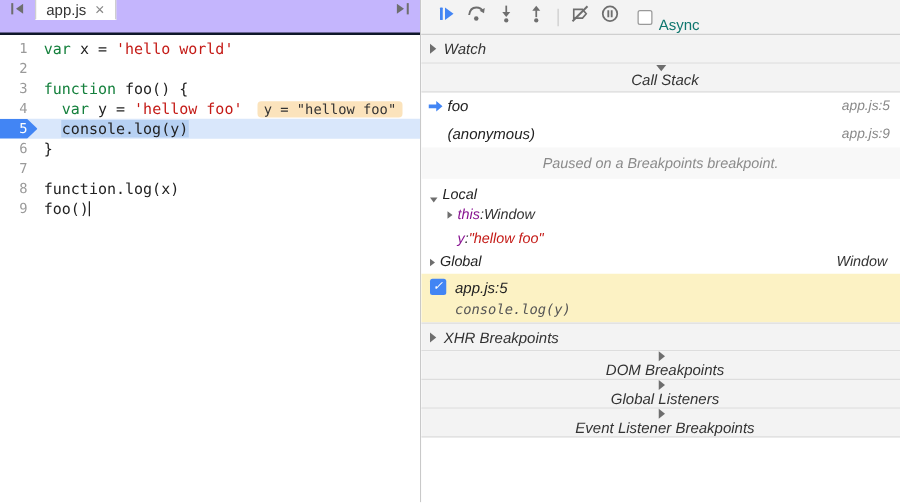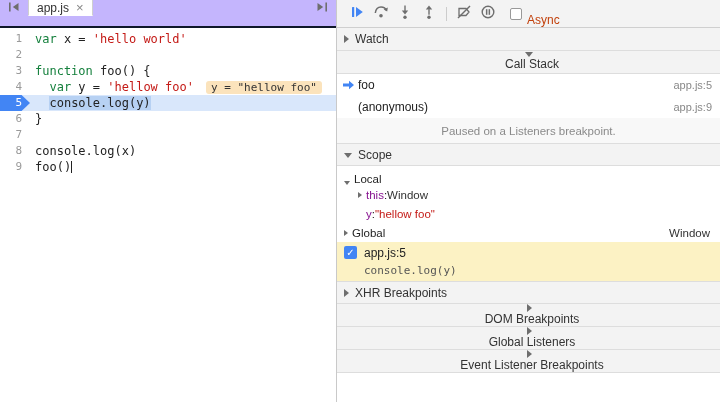--- a/index.html
+++ b/index.html
@@ -27,23 +27,23 @@
   .tok-hint { background:#fbe3bc; color:#333; margin-left:12px; padding:0 5px; border-radius:3px; font-size:11px; font-family:"DejaVu Sans Mono", monospace; }
   .tok-caret { display:inline-block; width:1px; height:12px; background:#222; vertical-align:-2px; }
 
   
   .right { flex:1; display:flex; flex-direction:column; background:#fff; }
   .toolbar { height:28px; min-height:28px; background:#f3f3f3; border-bottom:1px solid #cfcfcf; display:flex; align-items:center; padding-left:8px; }
   .tbtn { width:24px; height:22px; display:flex; align-items:center; justify-content:center; cursor:pointer; }
   .tsep { width:1px; height:14px; background:#ccc; margin:0 5px; }
   .async { display:flex; align-items:center; margin-left:10px; cursor:pointer; }
   .cb { width:12px; height:12px; border:1px solid #999; border-radius:2px; background:#fff; margin-right:5px; }
-  .async-label { font-size:12px; color:#c2410c;margin-top:12px; }
-
-  .sections { flex:1; overflow:hidden; }
+  .async-label { font-size:12px; color:#0f766e;margin-top:12px; }
+
+  .sections { flex:1; overflow:hidden;font-style:italic; }
   .sec { height:23px; background:#f3f3f3; border-top:1px solid #ddd; border-bottom:1px solid #ddd; display:flex; align-items:center; padding-left:7px; font-size:12px; color:#333; cursor:pointer; }
   .sections > .sec:first-child { border-top:none; }
   .sec + .sec { border-top:none;flex-direction:column; }
   .tw { width:0; height:0; margin-right:6px; display:inline-block; }
   .tw.closed { border-left:5px solid #6e6e6e; border-top:4px solid transparent; border-bottom:4px solid transparent; }
   .tw.open { border-top:5px solid #6e6e6e; border-left:4px solid transparent; border-right:4px solid transparent; margin-top:1px; }
 
   .cs-row { height:22px; display:flex; align-items:center; padding:0 8px 0 3px; font-size:12px; color:#222; }
   .cs-ico { width:16px; min-width:16px; display:flex; align-items:center; justify-content:center; }
   .cs-name { flex:1; padding-left:2px; }
@@ -120,21 +120,21 @@
           <div class="line">
             <span class="gutter">6</span>
             <span class="code"><span class="tok-pl">}</span></span>
           </div>
           <div class="line">
             <span class="gutter">7</span>
             <span class="code"></span>
           </div>
           <div class="line">
             <span class="gutter">8</span>
-            <span class="code"><span class="tok-pl">console.log(x)</span></span>
+            <span class="code"><span class="tok-pl">function.log(x)</span></span>
           </div>
           <div class="line">
             <span class="gutter">9</span>
             <span class="code"><span class="tok-pl">foo()</span><span class="tok-caret"></span></span>
           </div>
         </div>
     </div>
   </div>
 
   <div class="right">
@@ -217,26 +217,22 @@
             </span>
             <span class="cs-name">foo</span>
             <span class="cs-loc">app.js:5</span>
           </div>
           <div class="cs-row">
             <span class="cs-ico"></span>
             <span class="cs-name">(anonymous)</span>
             <span class="cs-loc">app.js:9</span>
           </div>
         </div>
-      <div class="paused">Paused on a Listeners breakpoint.</div>
-
-      <div class="sec">
-        <span class="tw open"></span>
-        <span>Scope</span>
-      </div>
+      <div class="paused">Paused on a Breakpoints breakpoint.</div>
+
       <div>
           <div class="sc-row" style="padding-left: 7px; align-items: flex-end;">
             <span class="tw open"></span>
             <span>Local</span>
           </div>
           <div class="sc-row" style="padding-left: 21px;">
             <span class="tw closed"></span>
             <span class="prop">this</span>
             <span>: </span>
             <span class="val obj">Window</span>

